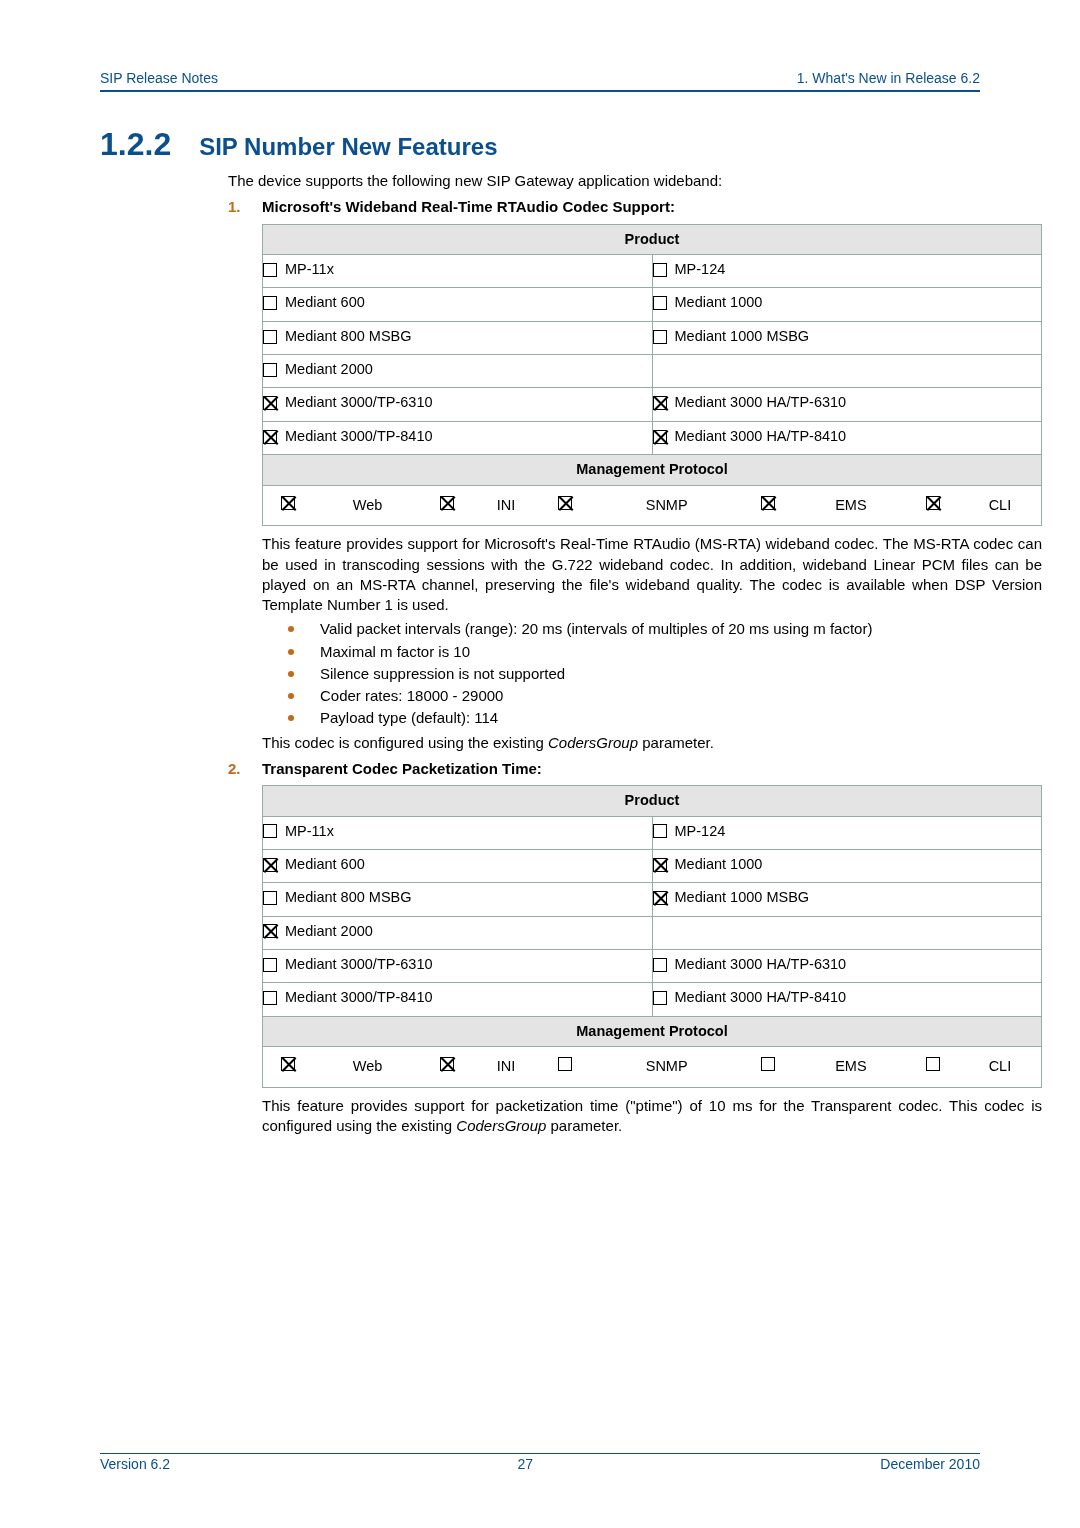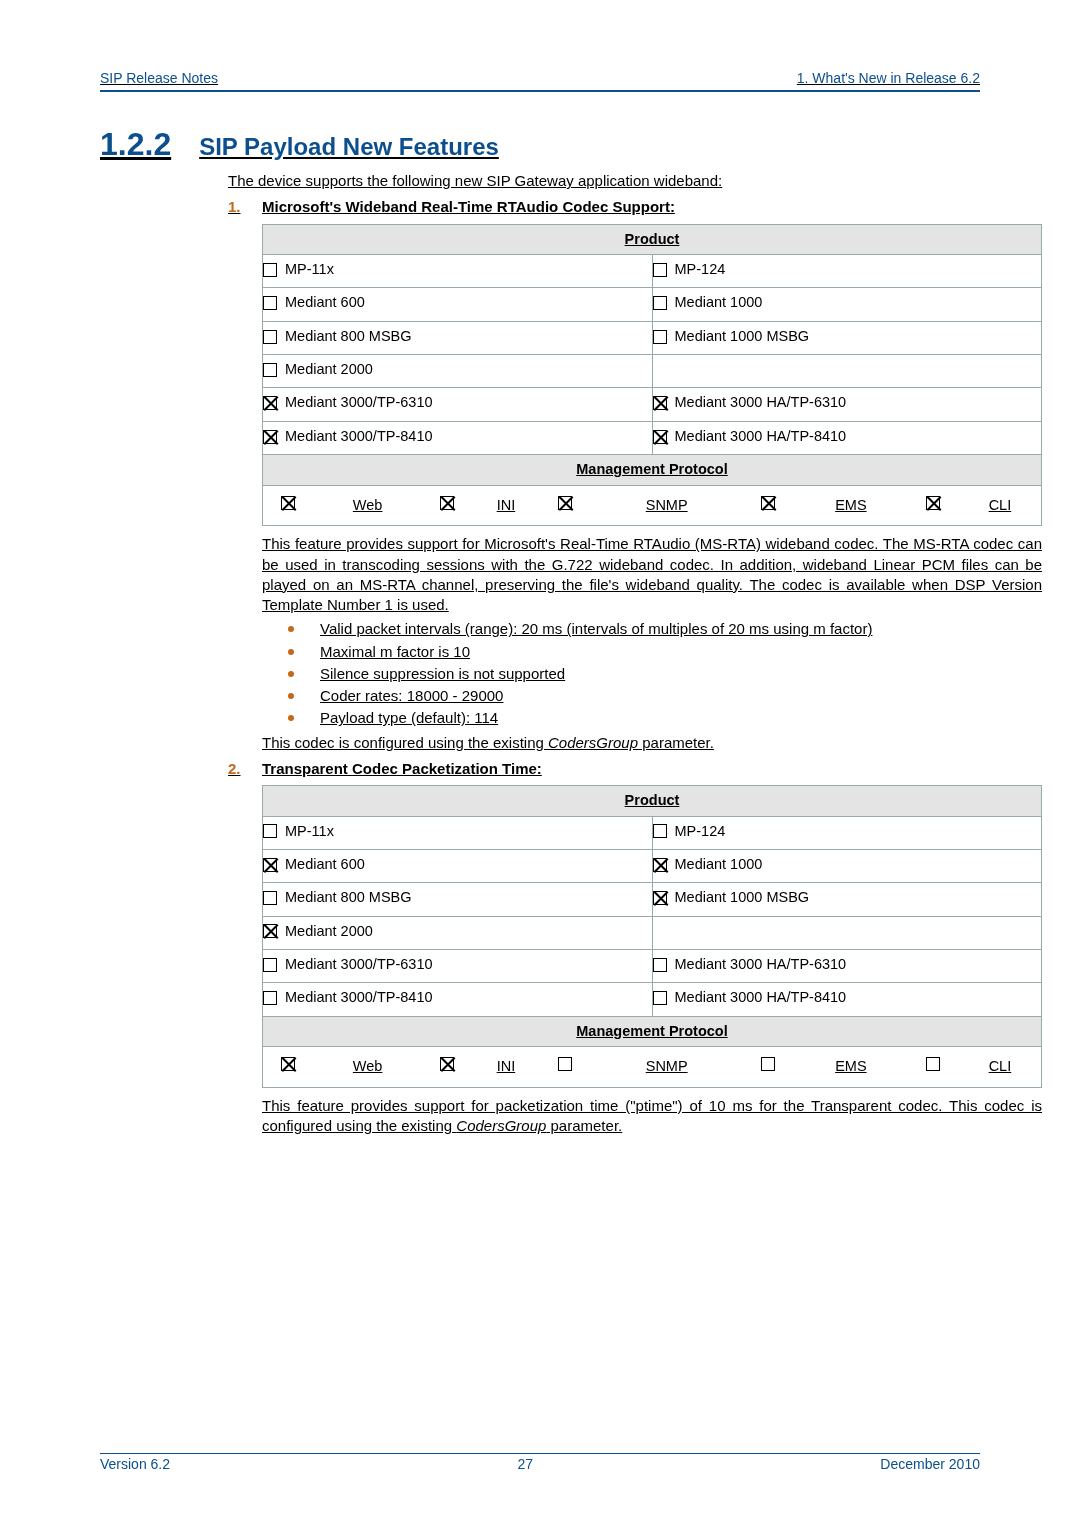--- a/index.html
+++ b/index.html
@@ -6,21 +6,20 @@
   body {
     font-family: Arial, Helvetica, sans-serif;
     background: #fff;
     width: 1080px;
     height: 1528px;
     position: relative;
     color: #000;
   }
   .page {
     padding: 70px 100px 0 100px;
-    text-decoration: underline;
   }
   .topline {
     border-bottom: 2px solid #0b4f8f;
     display: flex;
     justify-content: space-between;
     padding-bottom: 4px;
     margin-bottom: 34px;
   }
   .topline span {
     color: #0b4f8f;
@@ -143,21 +142,21 @@
 
 <div class="page">
 
   <div class="topline">
     <span>SIP Release Notes</span>
     <span>1. What's New in Release 6.2</span>
   </div>
 
   <div class="sec-hdr">
     <div class="sec-num">1.2.2</div>
-    <div class="sec-title">SIP Payload New Features</div>
+    <div class="sec-title">SIP Number New Features</div>
   </div>
 
   <div class="body-ind">
     <div>The device supports the following new SIP Gateway application wideband:</div>
 
     <div class="numlist-row">
       <div class="numlist-num">1.</div>
       <div class="numlist-text">Microsoft's Wideband Real-Time RTAudio Codec Support:</div>
     </div>
 

